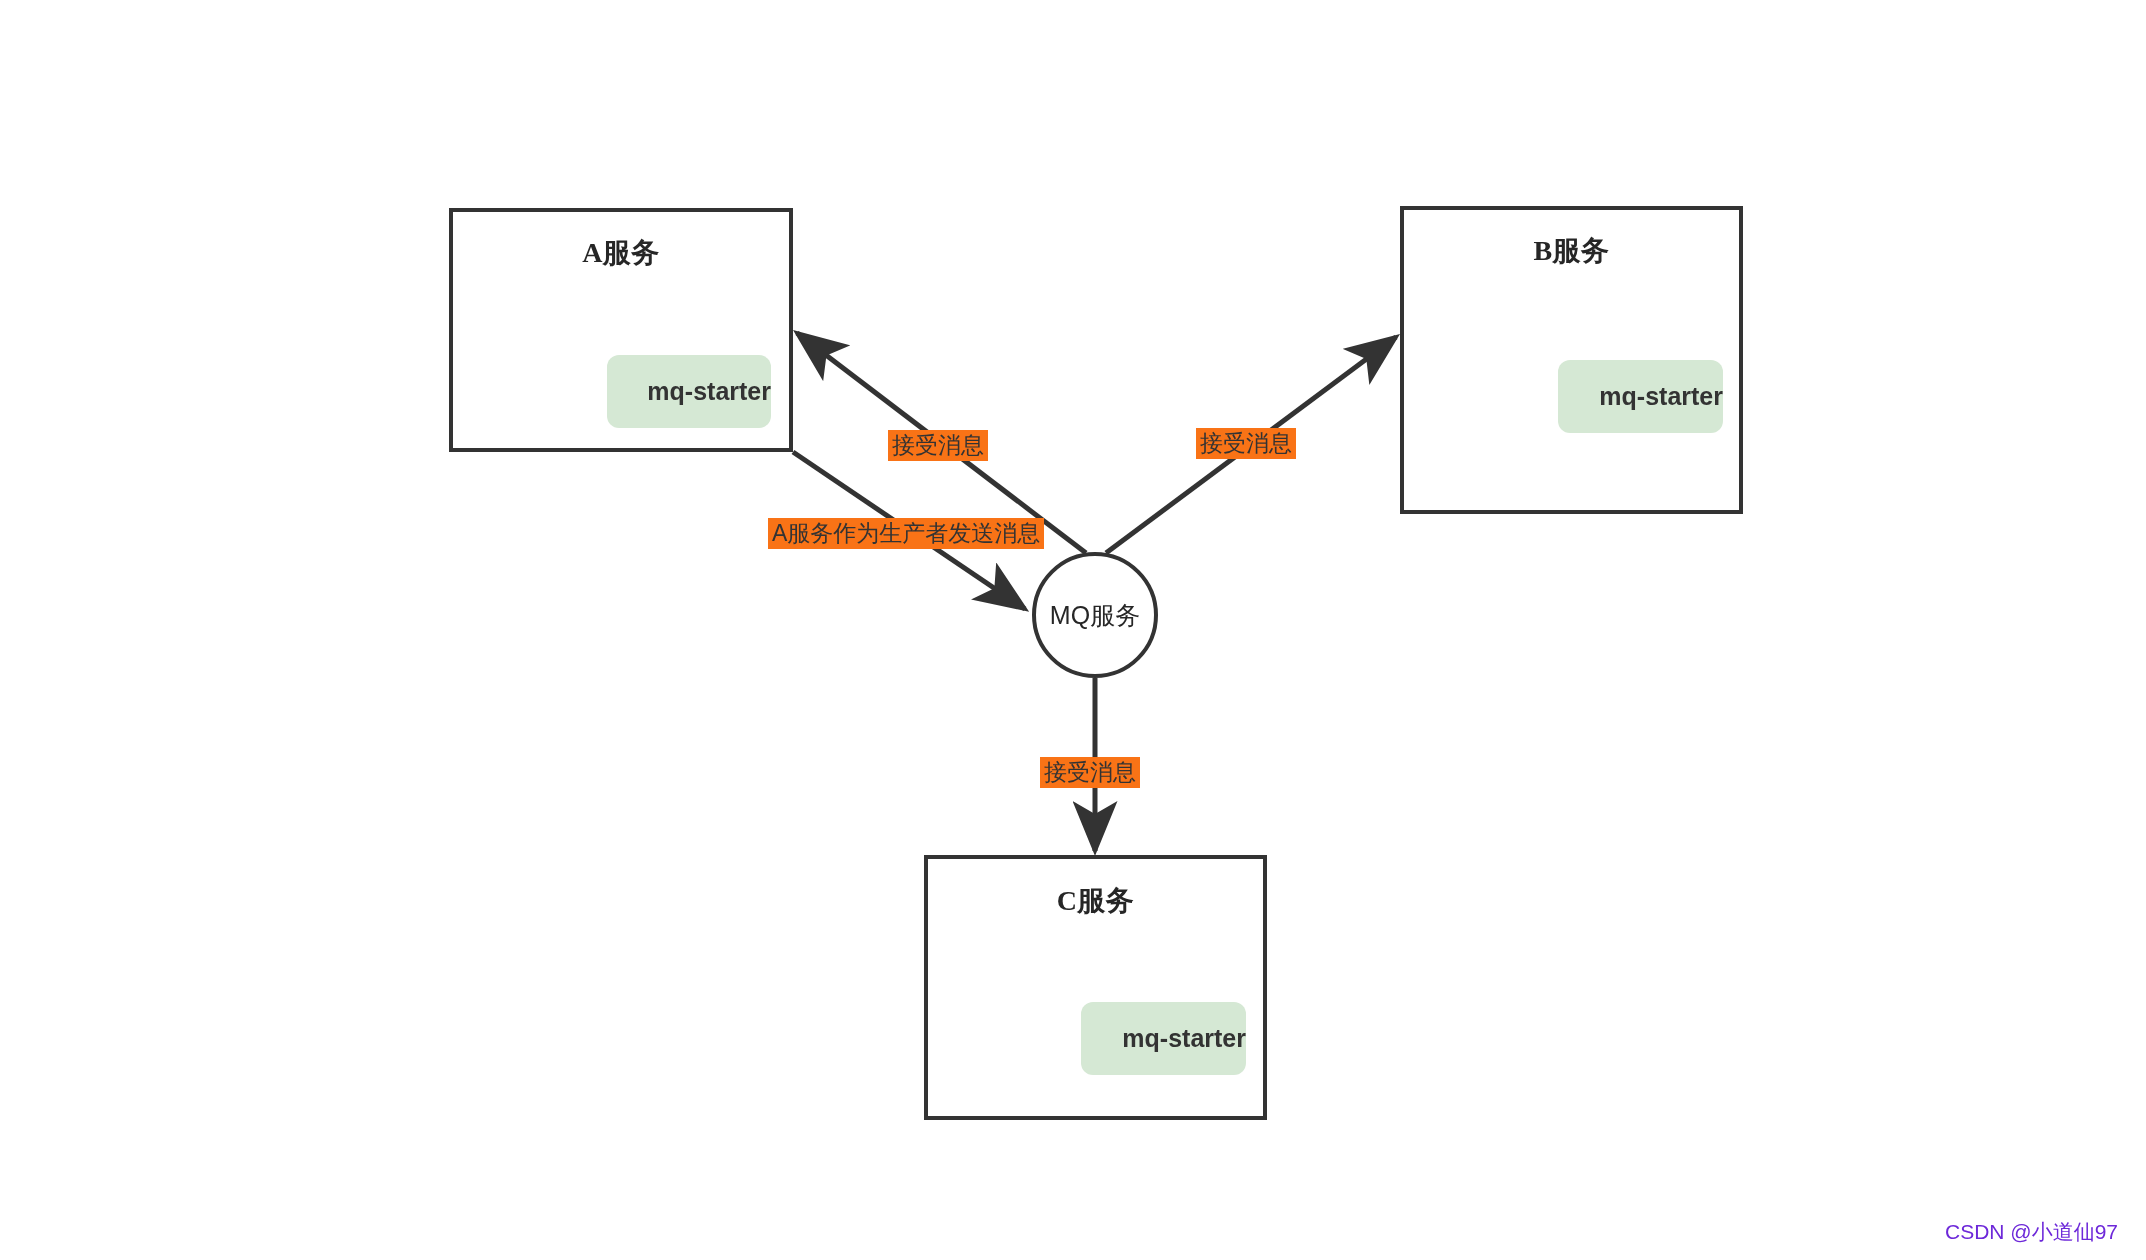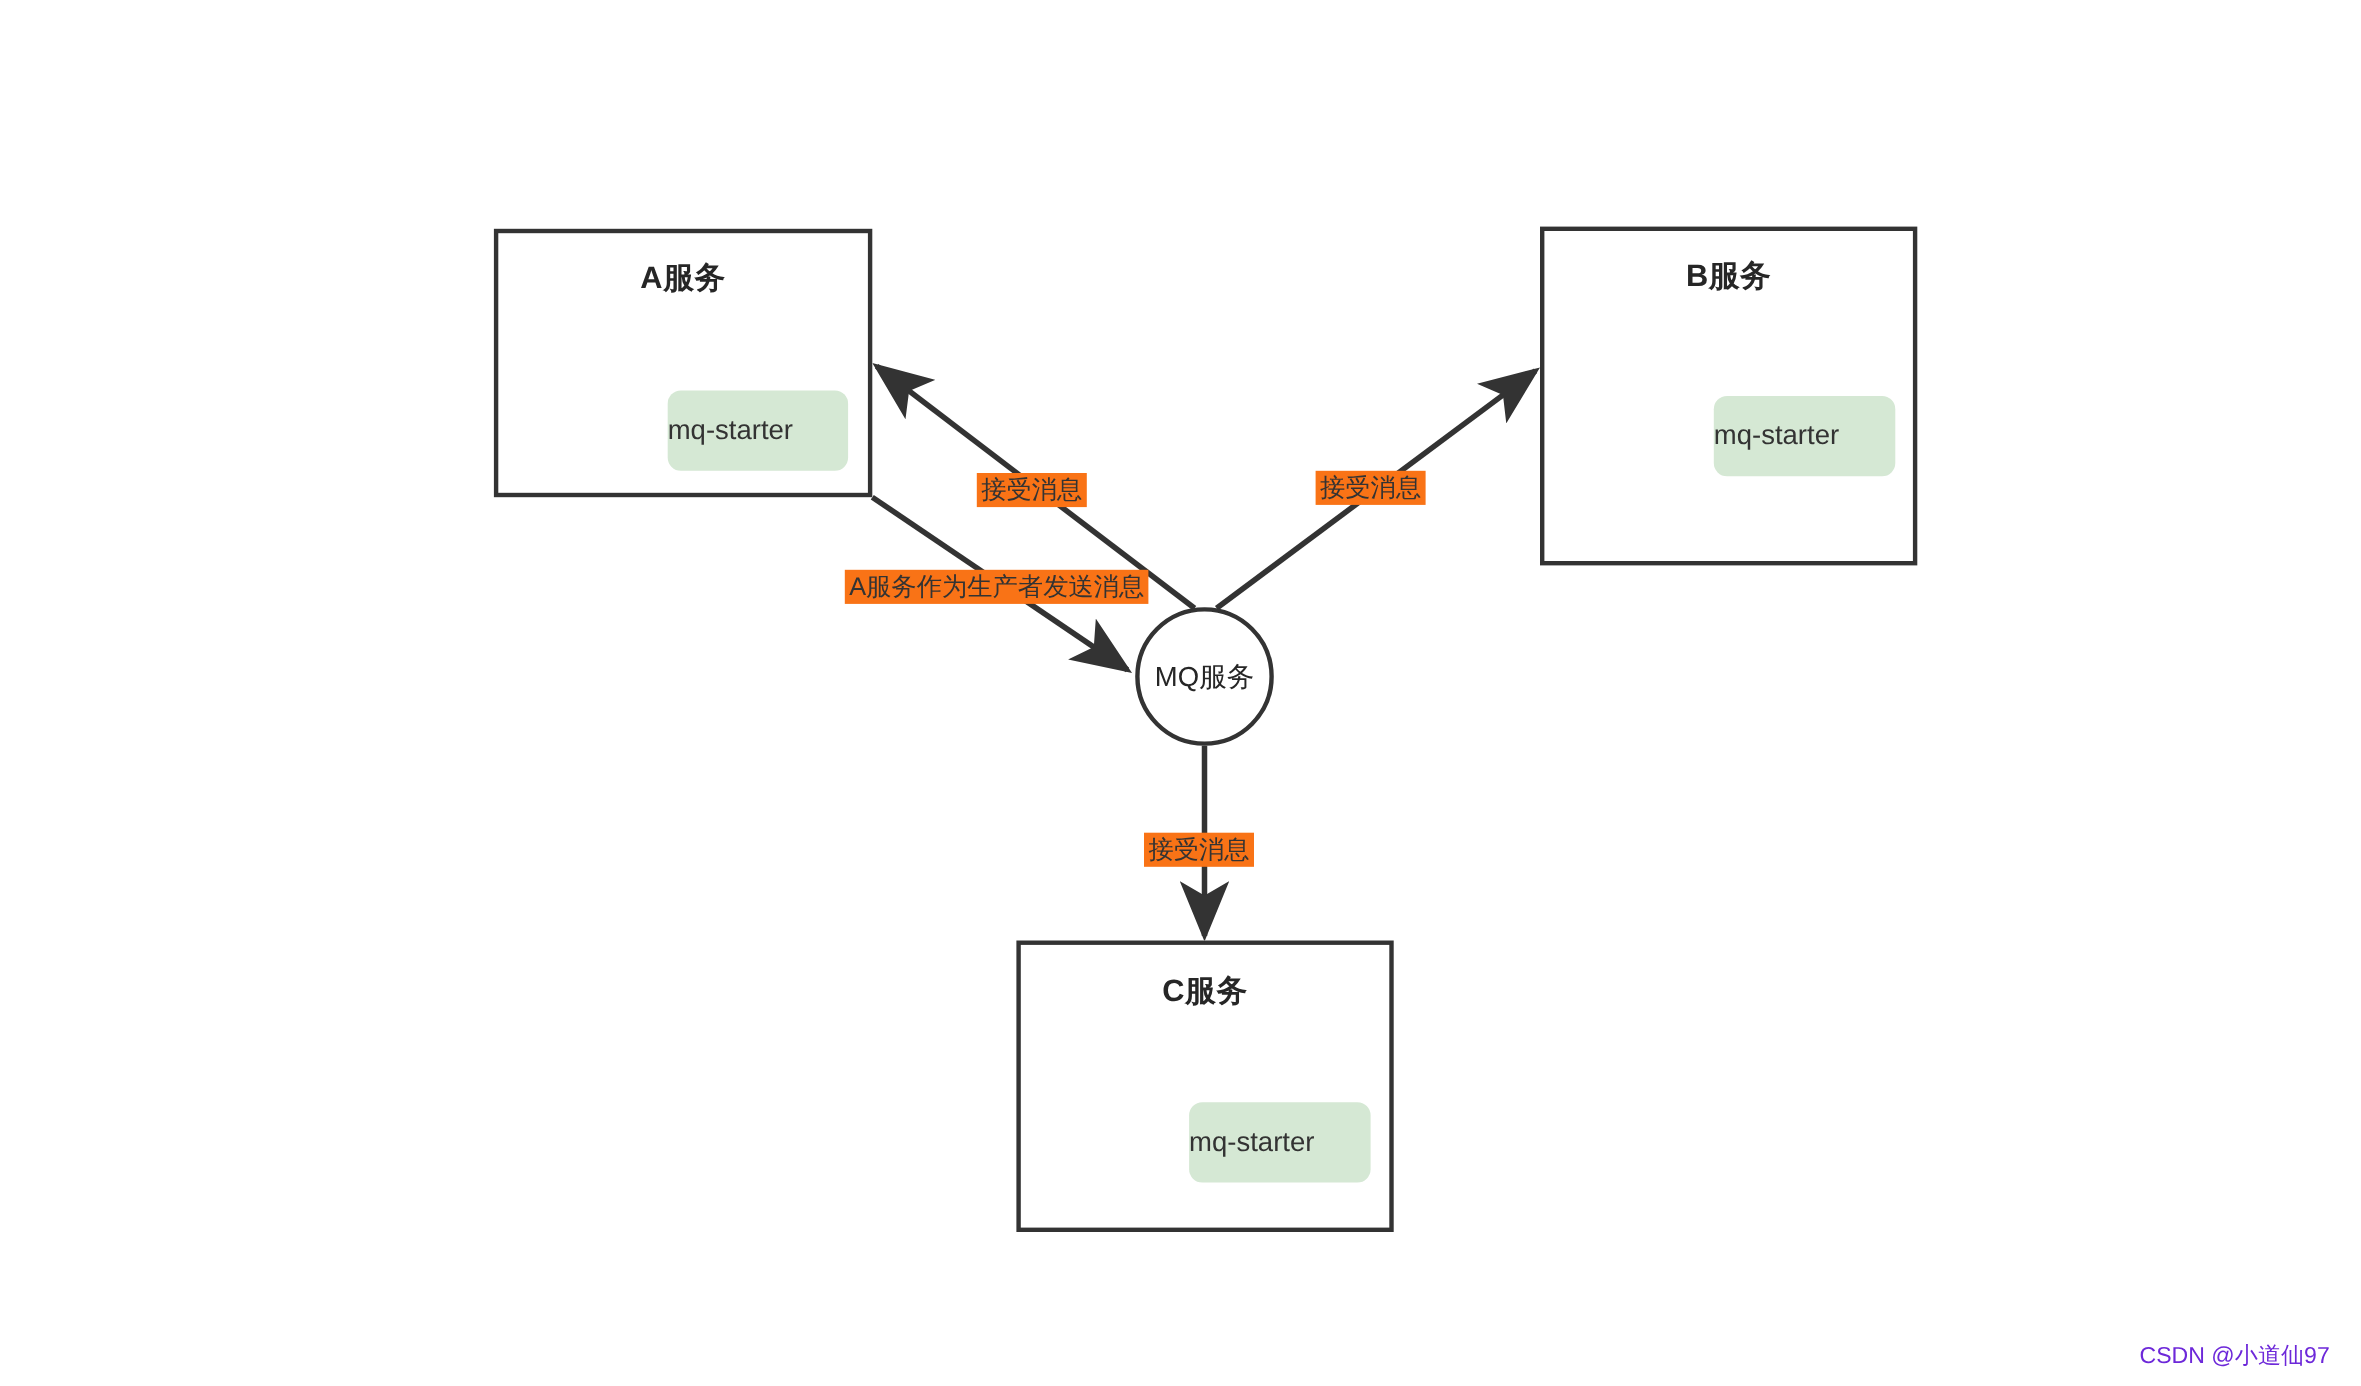--- a/index.html
+++ b/index.html
@@ -24,20 +24,21 @@
     width: 2146px;
     height: 1260px;
   }
 
   
   .service-box {
     position: absolute;
     box-sizing: border-box;
     background: #ffffff;
     border: 4px solid #333333;
+    font-family: Liberation Serif, serif;
   }
   #box-a { left: 449px;  top: 208px; width: 344px; height: 244px; }
   #box-b { left: 1400px; top: 206px; width: 343px; height: 308px; }
   #box-c { left: 924px;  top: 855px; width: 343px; height: 265px; }
 
   .box-title {
     position: absolute;
     left: 0;
     right: 0;
     text-align: center;
@@ -52,24 +53,25 @@
   #box-c .box-title { top: 23px; }
 
   
   .mq-badge {
     position: absolute;
     box-sizing: border-box;
     background: #d5e8d4;
     border-radius: 12px;
     display: flex;
     align-items: center;
-    justify-content: flex-start;
+    justify-content: flex-end;
     font-size: 25px;
     color: #333333;
     white-space: nowrap;
+    font-weight: bold;
   }
   #badge-a { left: 607px;  top: 355px; width: 164px; height: 73px; }
   #badge-b { left: 1558px; top: 360px; width: 165px; height: 73px; }
   #badge-c { left: 1081px; top: 1002px; width: 165px; height: 73px; }
 
   
   #mq-circle {
     position: absolute;
     left: 1032px;
     top: 552px;

